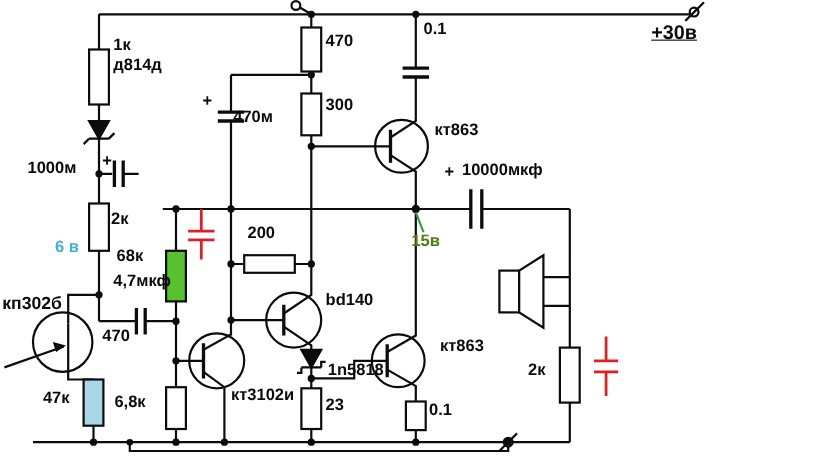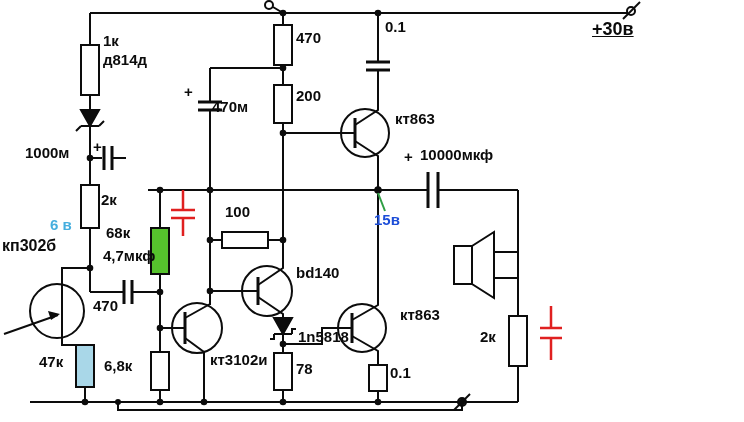--- a/index.html
+++ b/index.html
@@ -12,22 +12,22 @@
   }
   svg{position:absolute;left:0;top:0;}
   .lbl{
     position:absolute;
     font:700 15px "Liberation Sans",sans-serif;
     color:#0b0b0b;
     white-space:nowrap;
     line-height:1;
   }
   .lbl-lg{font-size:18px;text-decoration:underline;}
-  .lbl-md{font-size:16px;}
-  .c-green{color:#1d4ed8;}
+  .lbl-md{font-size:16px;margin-top:31px;}
+  .c-green{color:#4d7c0f;}
   .c-blue{color:#45aede;}
 </style>
 </head>
 <body>
 
 <div class="stage">
 
   <svg width="744" height="422" viewBox="0 0 744 422">
 
     <g stroke="#0c0c0c" stroke-width="2" fill="none">
@@ -175,28 +175,28 @@
   <div class="lbl c-blue" style="left:50px;top:217px">6 в</div>
   <div class="lbl" style="left:106px;top:225px">68к</div>
   <div class="lbl" style="left:103px;top:248px">4,7мкф</div>
   <div class="lbl" style="left:93px;top:298px">470</div>
   <div class="lbl" style="left:39px;top:354px">47к</div>
   <div class="lbl" style="left:104px;top:358px">6,8к</div>
   <div class="lbl" style="left:210px;top:352px">кт3102и</div>
   <div class="lbl" style="left:296px;top:30px">470</div>
   <div class="lbl" style="left:184px;top:84px">+</div>
   <div class="lbl" style="left:212px;top:99px">470м</div>
-  <div class="lbl" style="left:296px;top:88px">200</div>
+  <div class="lbl" style="left:296px;top:88px">300</div>
   <div class="lbl" style="left:385px;top:19px">0.1</div>
   <div class="lbl" style="left:395px;top:111px">кт863</div>
   <div class="lbl lbl-lg" style="left:592px;top:20px">+30в</div>
   <div class="lbl" style="left:404px;top:149px">+</div>
   <div class="lbl" style="left:420px;top:147px">10000мкф</div>
   <div class="lbl c-green" style="left:374px;top:212px">15в</div>
-  <div class="lbl" style="left:225px;top:204px">100</div>
+  <div class="lbl" style="left:225px;top:204px">200</div>
   <div class="lbl" style="left:296px;top:265px">bd140</div>
   <div class="lbl" style="left:298px;top:329px">1n5818</div>
-  <div class="lbl" style="left:296px;top:361px">78</div>
+  <div class="lbl" style="left:296px;top:361px">23</div>
   <div class="lbl" style="left:400px;top:307px">кт863</div>
   <div class="lbl" style="left:390px;top:365px">0.1</div>
   <div class="lbl" style="left:480px;top:329px">2к</div>
 
 </div>
 
 </body></html>

